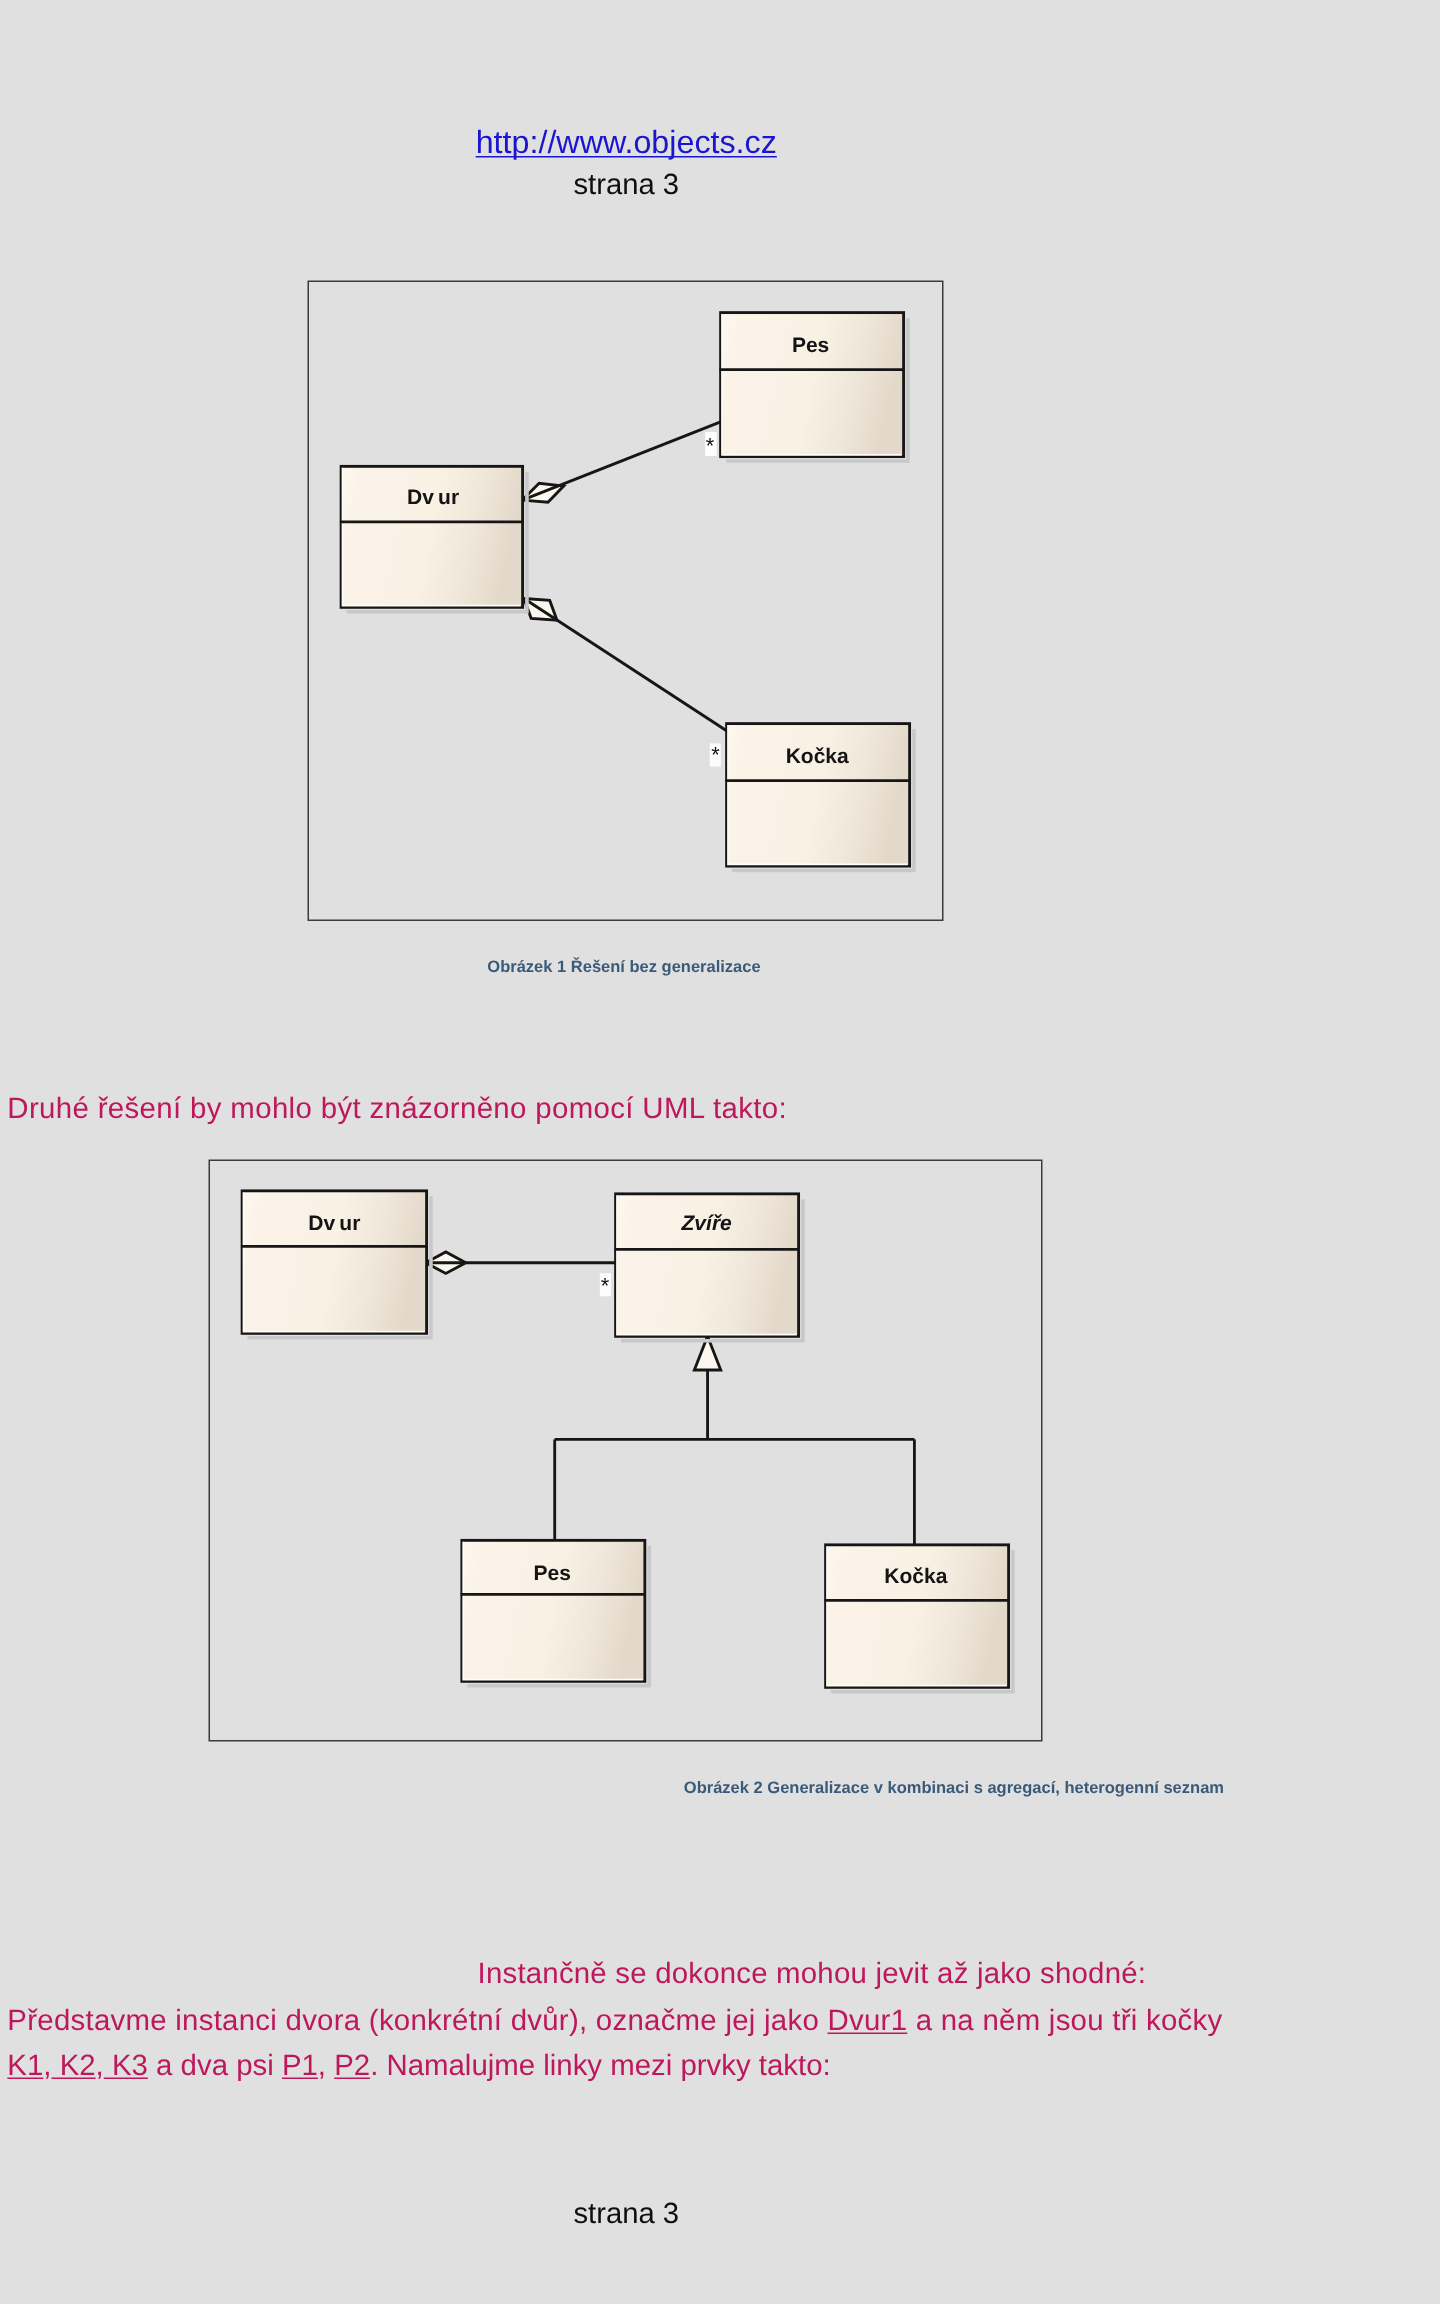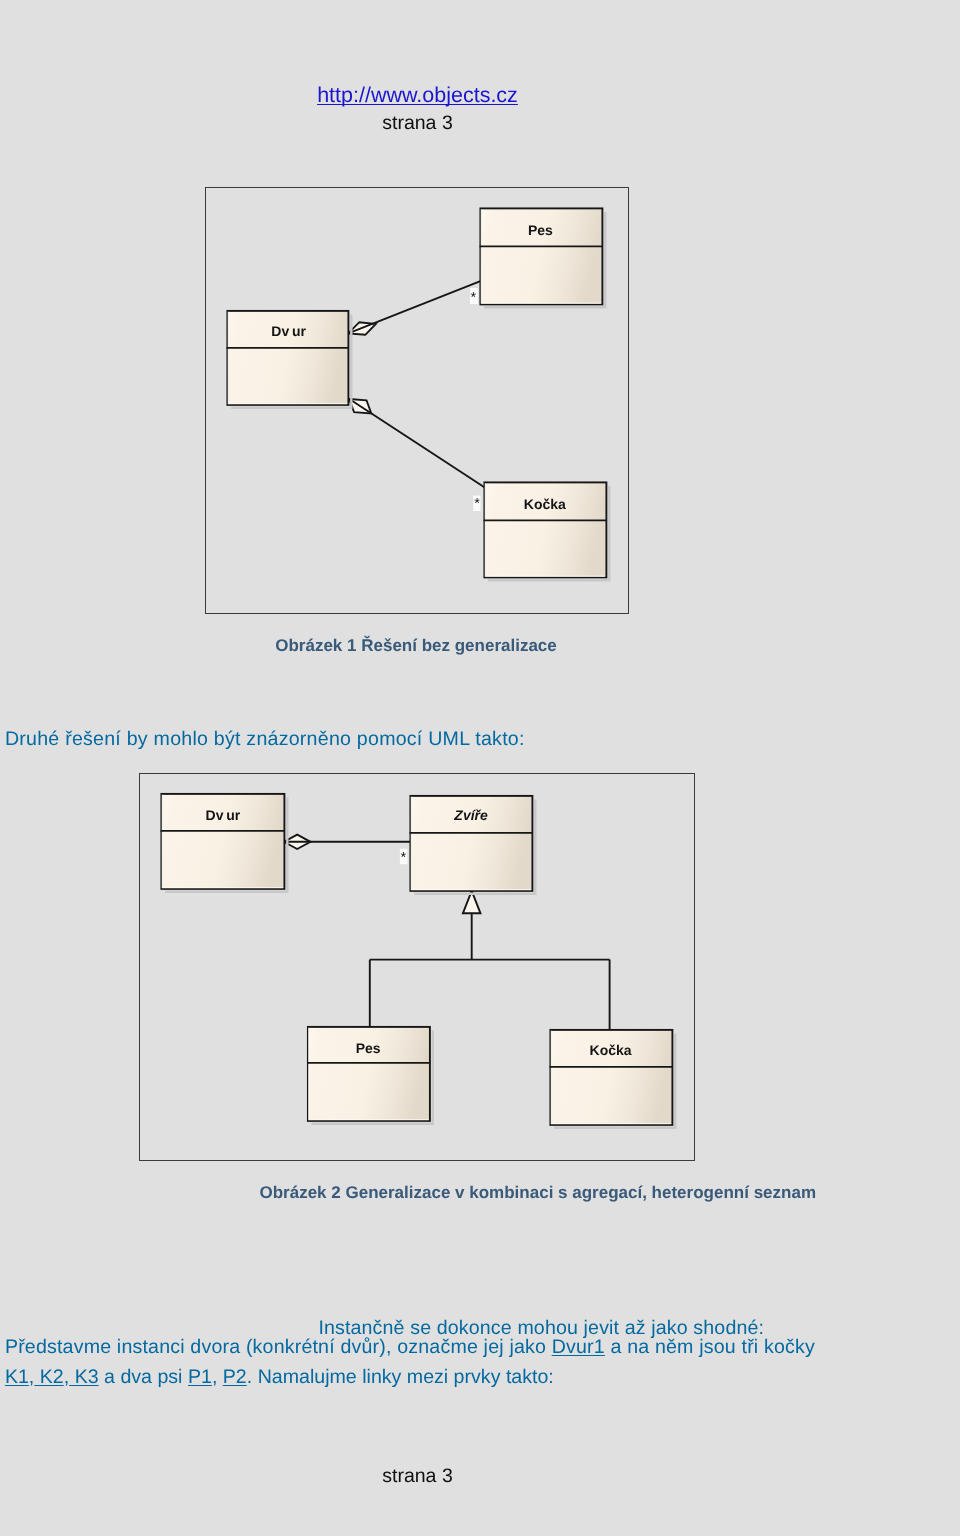--- a/index.html
+++ b/index.html
@@ -15,24 +15,24 @@
            text-underline-offset:2px;text-decoration-thickness:1.4px;
            text-decoration-skip-ink:none;-webkit-text-decoration-skip:none;}
   .hdr-sub{position:absolute;left:0;top:95.6px;width:835px;text-align:center;
            font-size:19.5px;color:#0f0f0f;}
 
   
   .fig-frame{position:absolute;border:1px solid #3b3b3b;background:transparent;}
 
   
   .caption{position:absolute;text-align:center;
-           font-size:17px;font-weight:bold;color:#3a5a7a;line-height:15px;}
+           font-size:11px;font-weight:bold;color:#3a5a7a;line-height:15px;}
 
   
-  .para{position:absolute;font-size:19.6px;color:#0369a1;line-height:24px;
+  .para{position:absolute;font-size:19.6px;color:#be185d;line-height:24px;
         white-space:nowrap;}
   .para u{text-decoration:underline;text-underline-offset:1.5px;text-decoration-thickness:1px;text-decoration-skip-ink:none;-webkit-text-decoration-skip:none;}
 
   
   .footer{position:absolute;left:0;top:1448.6px;width:835px;text-align:center;
           font-size:19.5px;color:#0f0f0f;}
 
   
   .uml-svg{position:absolute;left:0;top:0;width:960px;height:1536px;
            pointer-events:none;}
@@ -56,21 +56,21 @@
   <div class="fig-frame" style="left:205px;top:171px;width:422px;height:425px;"></div>
 
   <div class="caption" style="left:16px;top:621.5px;width:800px;">Obrázek 1 Řešení bez generalizace</div>
 
   <div class="para" style="left:4.9px;top:711px;letter-spacing:0.24px;">Druhé řešení by mohlo být znázorněno pomocí UML takto:</div>
 
   <div class="fig-frame" style="left:139px;top:757px;width:554px;height:386px;"></div>
 
   <div class="caption" style="left:16px;top:1168.5px;width:800px;text-align:right;">Obrázek 2 Generalizace v kombinaci s agregací, heterogenní seznam</div>
 
-  <div class="para" style="left:318.4px;top:1288px;letter-spacing:0.14px;margin-top:12px;">
+  <div class="para" style="left:318.4px;top:1288px;letter-spacing:0.14px;">
     <span>Instančně se dokonce mohou jevit až jako shodné:</span>
   </div>
   <div class="para" style="left:4.9px;top:1319px;letter-spacing:0.18px;text-align:center;">
     <span>Představme instanci dvora (konkrétní dvůr), označme jej jako </span><u>Dvur1</u><span> a na něm jsou tři kočky</span>
   </div>
   <div class="para" style="left:4.9px;top:1349px;">
     <u>K1</u><span>,</span><u> K2</u><span>,</span><u> K3</u><span> a dva psi </span><u>P1</u><span>, </span><u>P2</u><span>. Namalujme linky mezi prvky takto:</span>
   </div>
 
   <div class="footer">strana 3</div>

